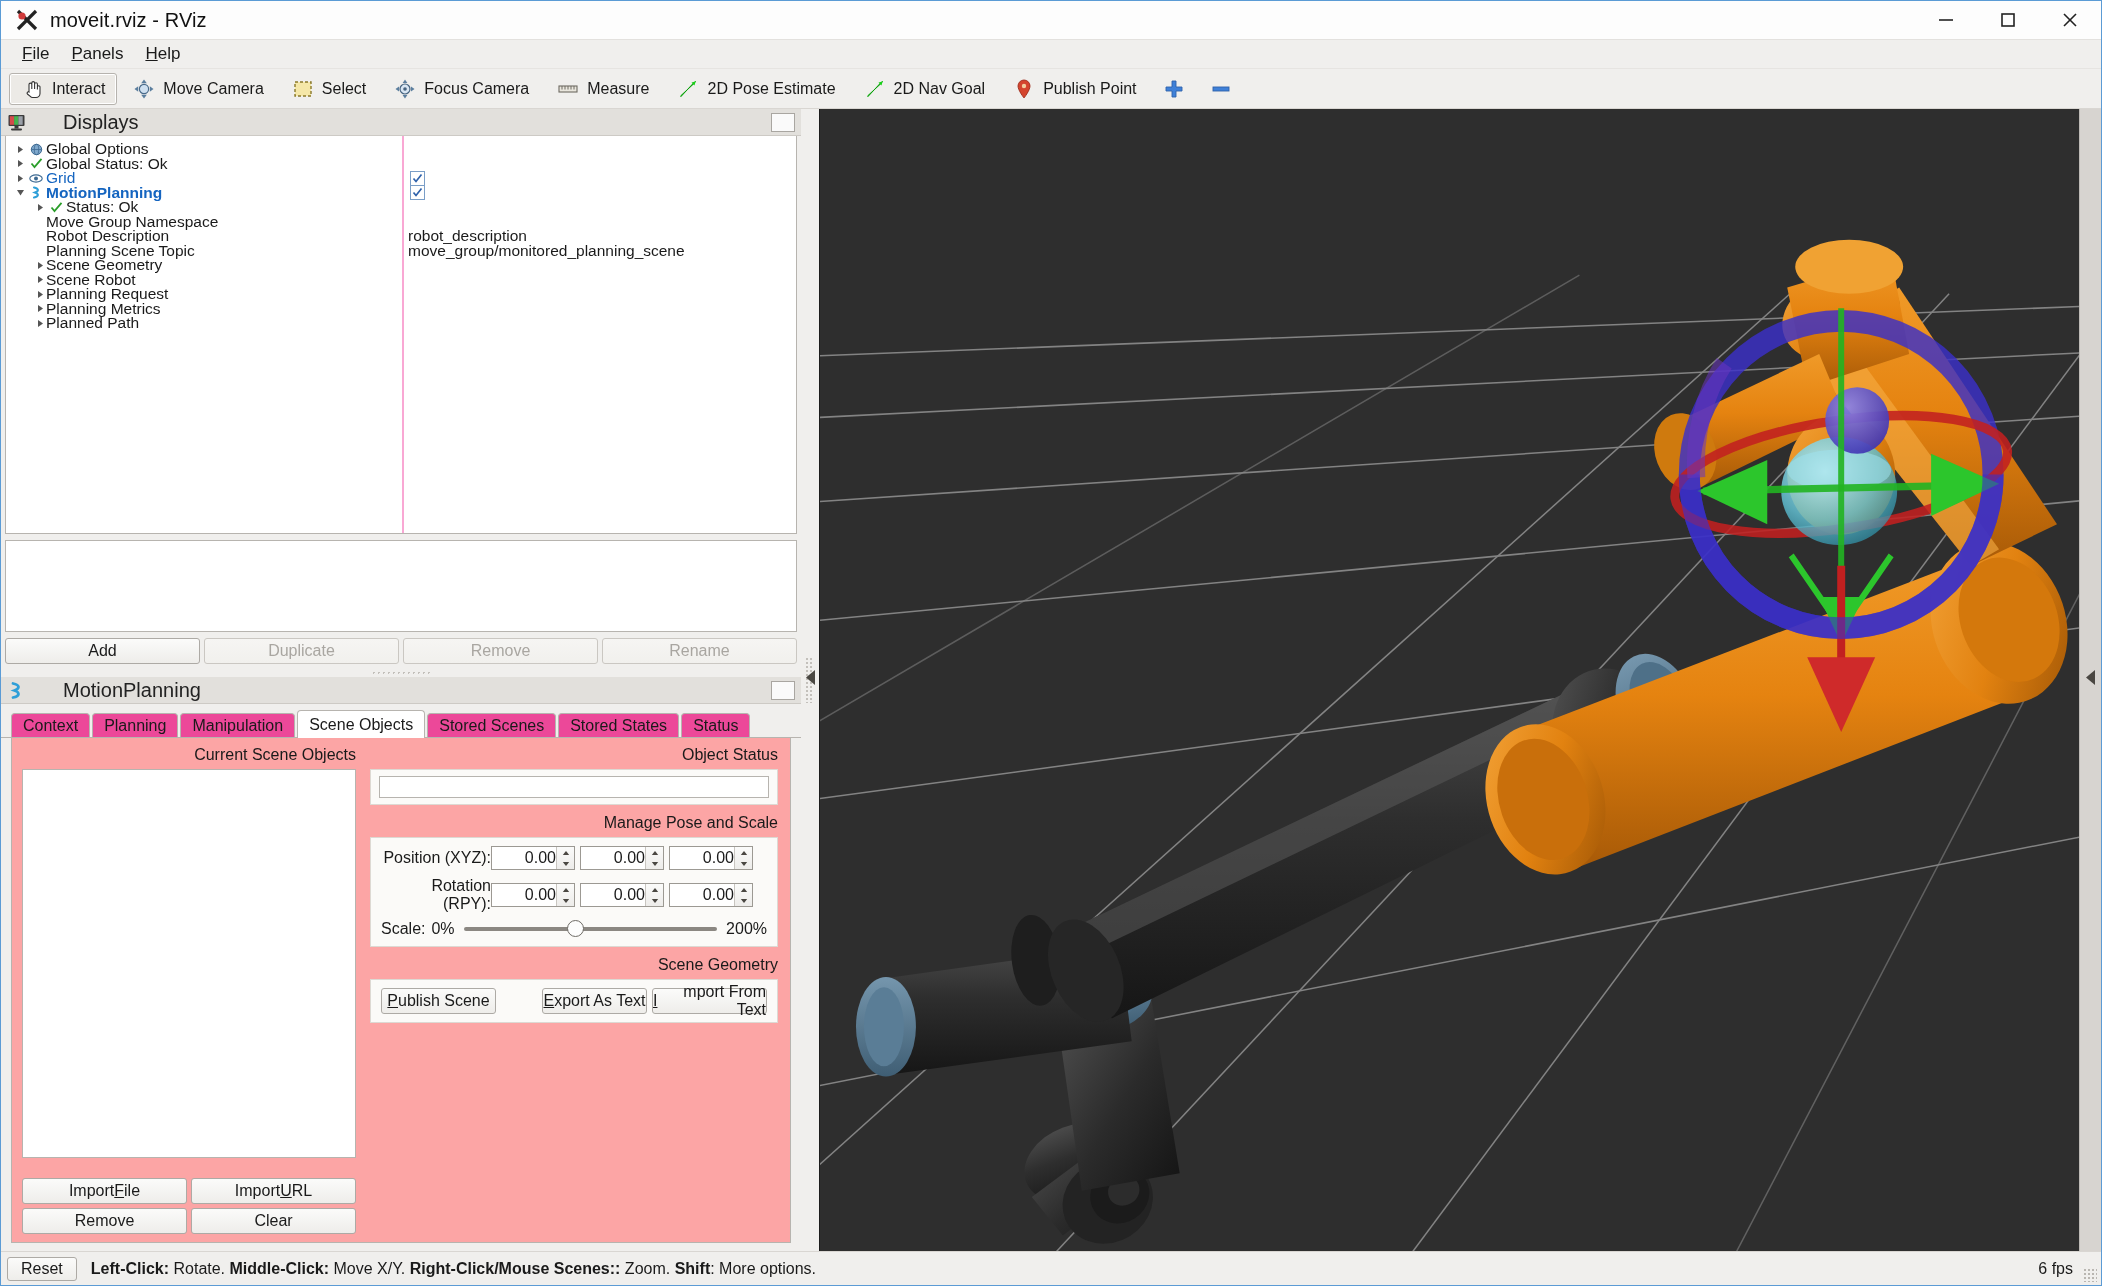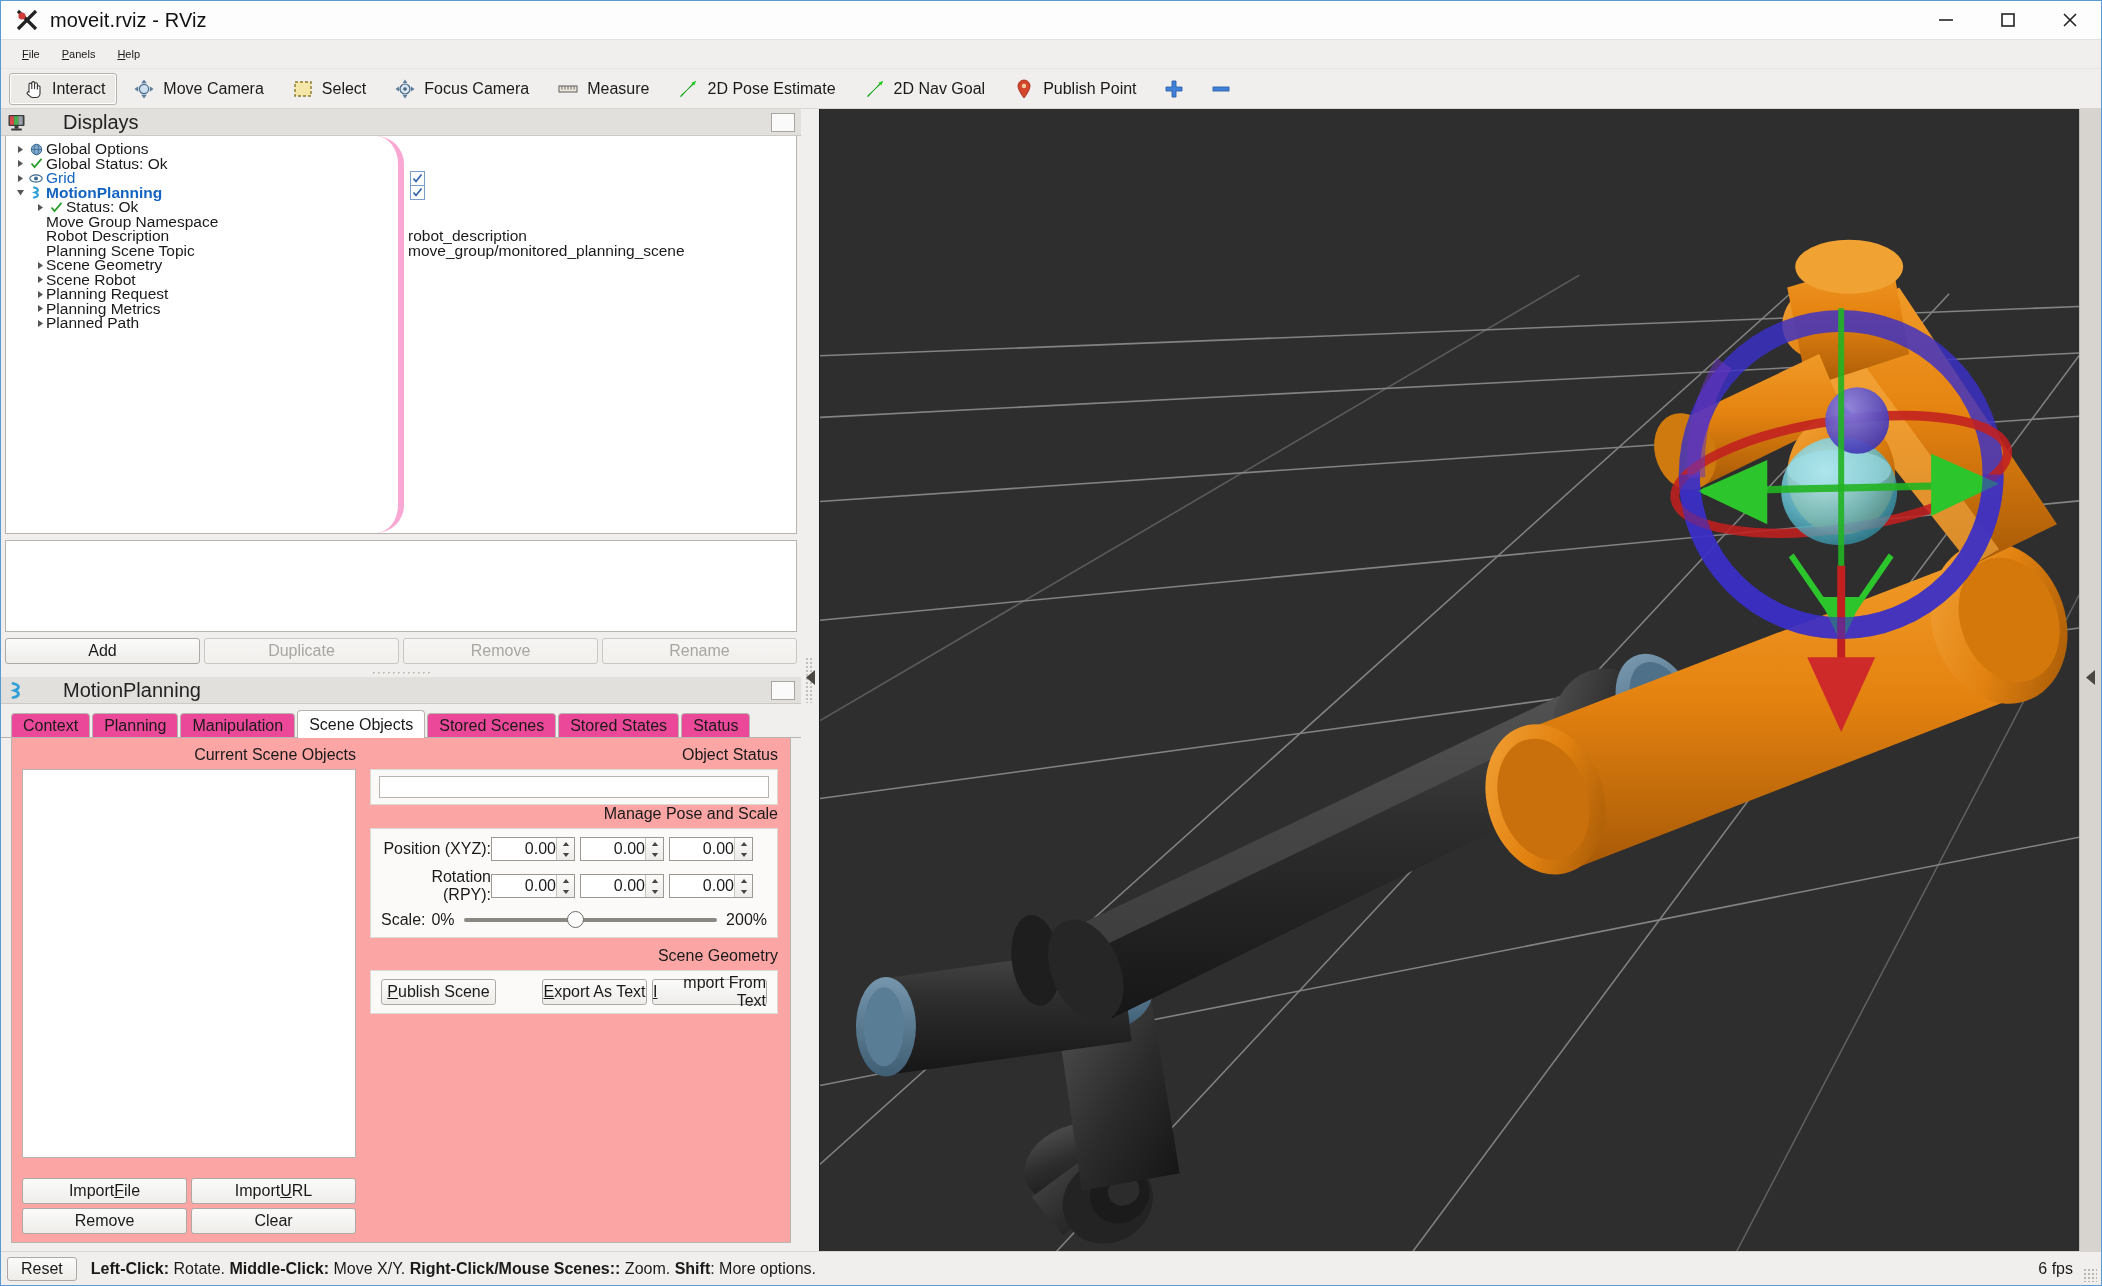--- a/index.html
+++ b/index.html
@@ -18,21 +18,21 @@
               border-bottom:1px solid #e3e1de; flex:0 0 39px; }
   .titlebar .appicon { width:26px; height:26px; margin-left:13px; margin-right:10px; position:relative; }
   .titlebar .title { font-size:20px; color:#111; letter-spacing:.1px; }
   .wbtns { margin-left:auto; display:flex; height:39px; }
   .wbtn { width:62px; height:39px; display:flex; align-items:center; justify-content:center; }
   .wbtn svg { display:block; }
 
   
   .menubar { height:29px; background:#f0efed; display:flex; align-items:center;
              padding-left:10px; flex:0 0 29px; border-bottom:1px solid #e6e4e1; }
-  .menuitem { padding:3px 11px; font-size:11px; color:#1a1a1a; }
+  .menuitem { padding:3px 11px; font-size:17px; color:#1a1a1a; }
   .menuitem u { text-decoration:underline; }
 
   
   .toolbar { height:40px; background:#f0efed; display:flex; align-items:center;
              flex:0 0 40px; padding-left:8px; border-bottom:1px solid #d9d6d2; }
   .tbtn { display:flex; align-items:center; height:32px; padding:0 11px; margin-right:3px;
           border:1px solid transparent; border-radius:3px; font-size:16px; white-space:nowrap; }
   .tbtn .ico { width:24px; height:24px; margin-right:7px; display:flex; align-items:center;
                justify-content:center; flex:0 0 24px; }
   .tbtn.active { background:#eceae6; border:1px solid #b6b3ae; box-shadow:inset 0 0 0 1px #fff; }
@@ -59,21 +59,21 @@
   .panel { background:#f0efed; display:flex; flex-direction:column; }
   .panel-header { height:27px; background:#e2e0dc; display:flex; align-items:center;
                   padding:0 6px; border-bottom:1px solid #cdcac5; flex:0 0 27px; }
   .panel-header .phicon { width:19px; height:19px; margin-right:9px; flex:0 0 19px; }
   .panel-header .phtitle { font-size:20px; color:#222;margin-left:28px; }
   .panel-header .phfloat { margin-left:auto; width:24px; height:19px; background:#fafafa;
                            border:1px solid #a9a6a1; }
 
   .treewrap { flex:0 0 398px; display:flex; background:#fff;
               border:1px solid #b7b4af; border-top:none; margin:0 4px; }
-  .treeleft { width:398px; flex:0 0 398px; border-right:6px solid #f9a8d4; padding-top:6px;border-radius:28px; }
+  .treeleft { width:398px; flex:0 0 398px; border-right:2px solid #f9a8d4; padding-top:6px; }
   .treeright { flex:1 1 auto; padding-top:6px; }
   .trow { height:14.5px; display:flex; align-items:center; font-size:15.5px; white-space:nowrap; }
   .tw { width:12px; flex:0 0 12px; display:flex; align-items:center; justify-content:center; }
   .tw svg { display:block; }
   .tico { width:20px; flex:0 0 20px; display:flex; align-items:center; justify-content:center; }
   .tlabel { color:#1a1a1a; }
   .tlabel.link { color:#1565c0; }
   .tlabel.bold { color:#1565c0; font-weight:bold; }
   .chk { width:15px; height:15px; border:1px solid #7a9ec7; background:#fff;
          display:flex; align-items:center; justify-content:center; }
@@ -519,21 +519,21 @@
             </div>
           </div>
 
           <div class="colR">
 
             <div class="seclabel">Object Status</div>
             <div class="group" style="padding:6px 8px;">
               <div class="statusfield"></div>
             </div>
 
-            <div class="seclabel" style="">Manage Pose and Scale</div>
+            <div class="seclabel" style="margin-top:9px;">Manage Pose and Scale</div>
             <div class="group">
 
               <div class="rowf">
                 <span class="lbl">Position (XYZ):</span>
                 <span class="spin">
                   <span class="val">0.00</span>
                   <span class="arrows">
                     <i>
                         <svg width="8" height="6">
                           <path d="M4 1 L7.2 5 L0.8 5z" fill="#4a4742"></path>

